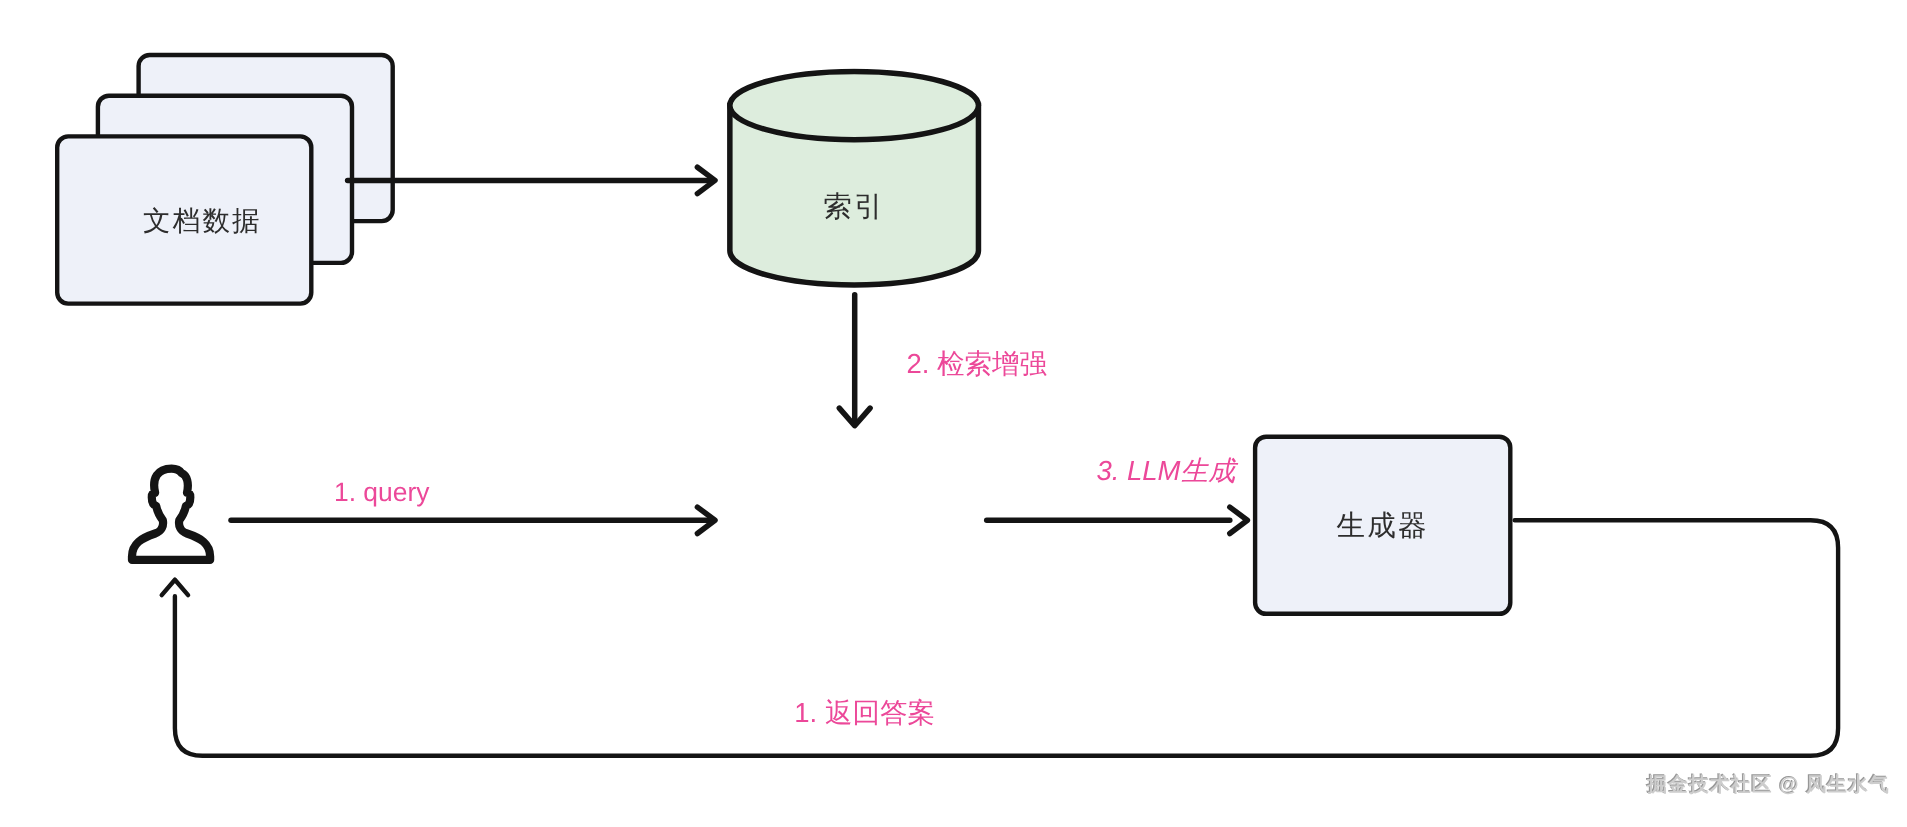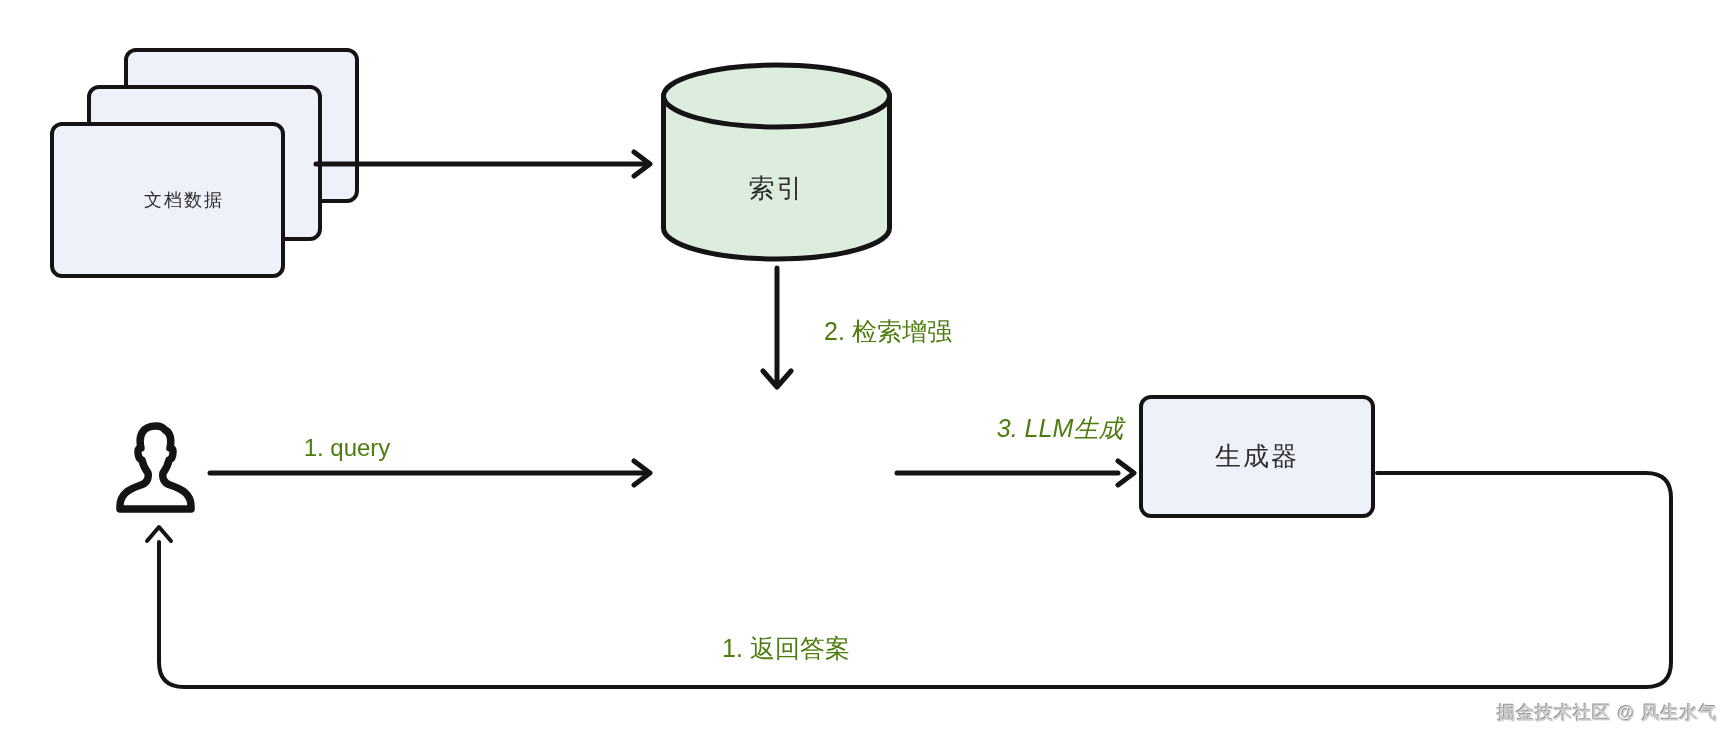--- a/index.html
+++ b/index.html
@@ -30,36 +30,36 @@
   }
   .card{
     position:absolute;
     background:var(--node-fill,#eef1f9);
     border:4px solid var(--stroke,#141414);
     border-radius:12px;
     box-sizing:border-box;
   }
   #card-front{
     display:flex;align-items:center;justify-content:center;
-    font-size:18px;color:var(--label,#2d2d2d);letter-spacing:2px;padding-left:33px;
+    font-size:25px;color:var(--label,#2d2d2d);letter-spacing:2px;padding-left:33px;
   }
   
   #cylinder-wrap{
     position:absolute;left:658px;top:62px;width:237px;height:202px;
   }
   #cylinder-label{
     position:absolute;left:50%;top:126px;transform:translate(-50%,-50%);
     font-size:26px;color:var(--label,#2d2d2d);letter-spacing:2px;
   }
   
   .edge-label{
     position:absolute;
     transform:translate(-50%,-50%);
     font-size:25px;
-    color:#4d7c0f;
+    color:#ec4899;
     white-space:nowrap;
   }
   
   .ln{stroke:var(--stroke,#141414);fill:none;stroke-linecap:round;stroke-linejoin:round;}
   .shape{stroke:var(--stroke,#141414);fill:var(--cylinder-fill,#ddeddd);}
   
   #watermark{
     position:absolute;
     right:16px;
     top:701px;
@@ -84,21 +84,21 @@
   </div>
 
   <div id="cylinder-wrap">
     <svg width="237" height="202" viewBox="0 0 237 202">
       <path class="shape" stroke-width="5" d="M5.5 34 V166 a113 31 0 0 0 226 0 V34 Z"></path>
       <ellipse class="shape" stroke-width="5" cx="118.5" cy="34" rx="113" ry="31"></ellipse>
     </svg>
     <div id="cylinder-label">索引</div>
   </div>
 
-  <div class="node" style="left:1139px;top:395px;width:236px;height:123px;">
+  <div class="node" style="left:1139px;top:395px;width:236px;height:165px;">
     <span>生成器</span>
   </div>
 
   <svg id="edges-layer" width="1734" height="752" viewBox="0 0 1734 752">
 
     <g>
       <line class="ln" stroke-width="5" x1="316" y1="164" x2="644" y2="164"></line>
       <polyline class="ln" stroke-width="5" points="634,152 650,164 634,176"></polyline>
     </g>
 

